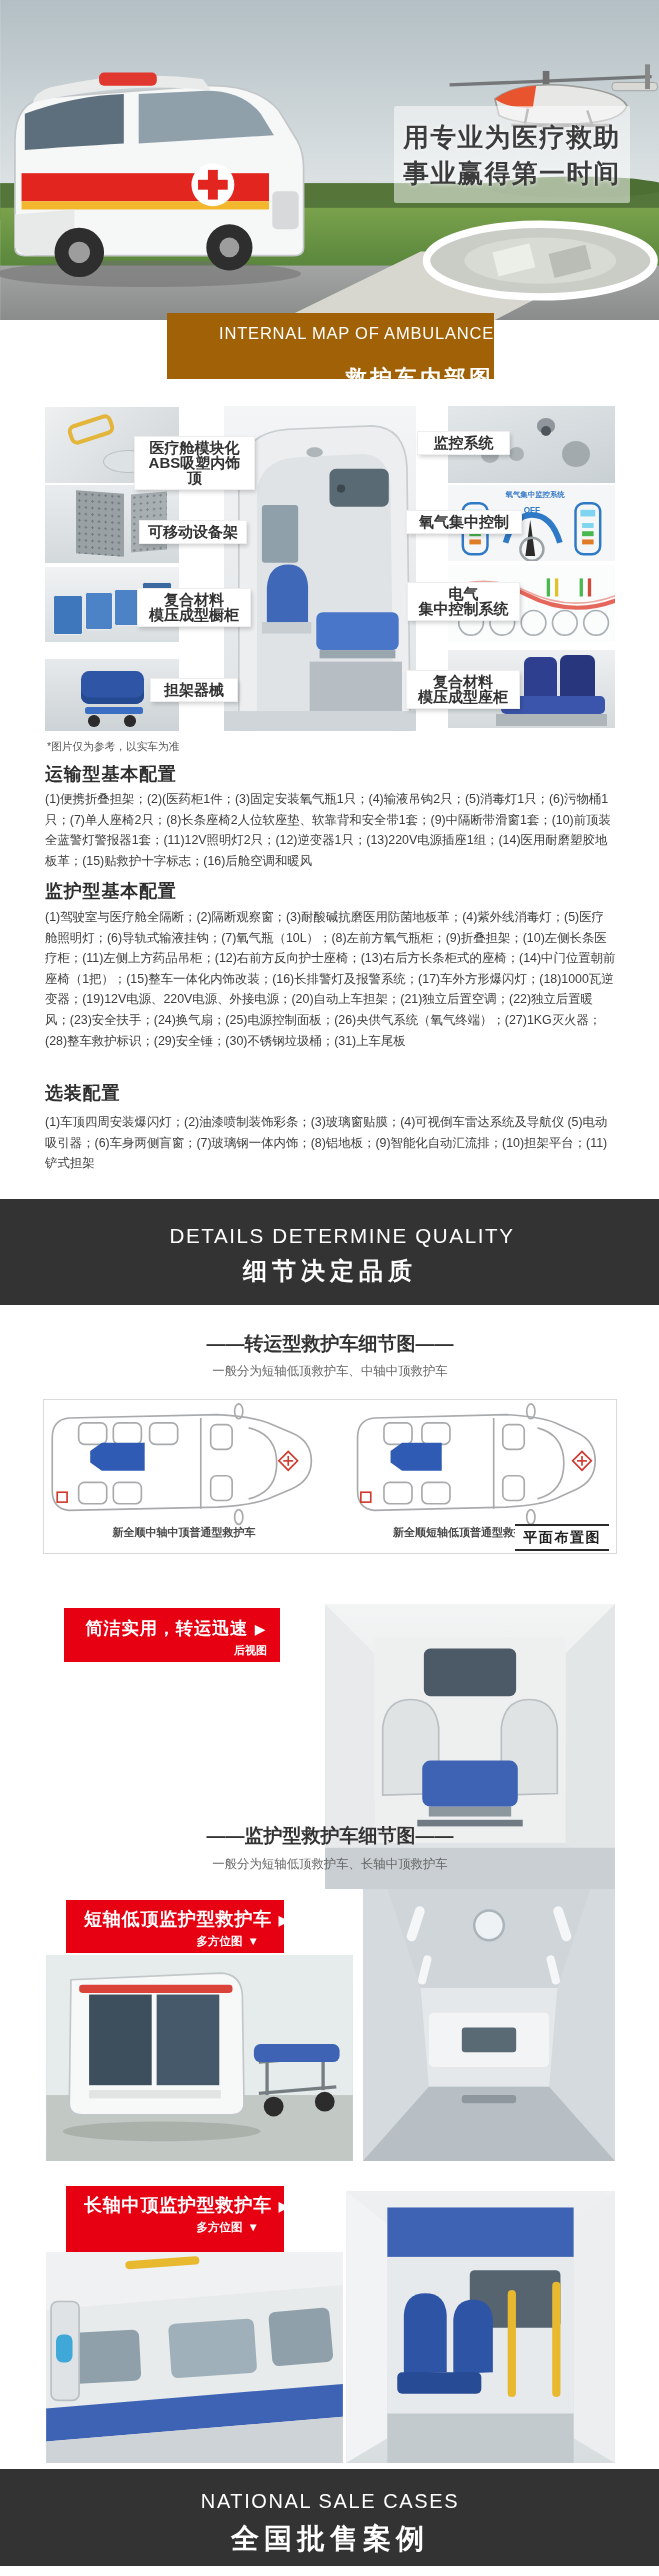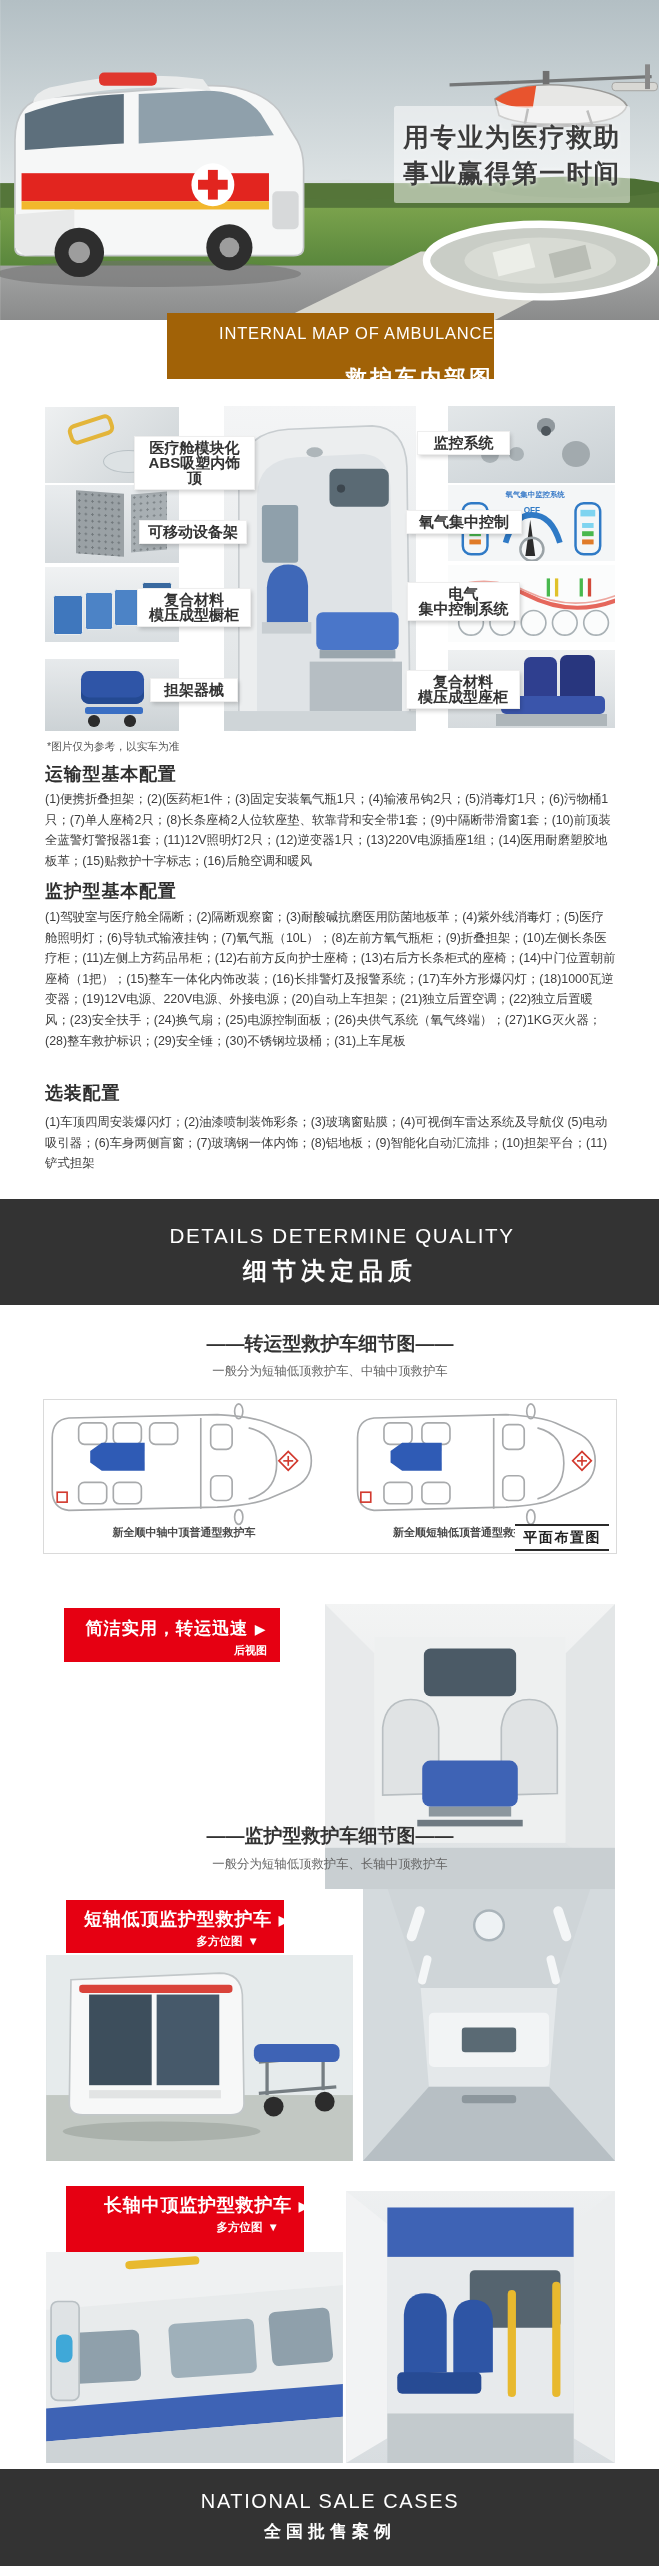--- a/index.html
+++ b/index.html
@@ -355,21 +355,21 @@
         <line x1="268" y1="130" x2="268" y2="170"></line>
           <line x1="336" y1="124" x2="336" y2="164"></line>
       </g>
       <rect x="252" y="108" width="104" height="22" rx="8" fill="#3e63b5"></rect>
       <circle cx="276" cy="184" r="12" fill="#2c2c2c"></circle>
         <circle cx="338" cy="178" r="12" fill="#2c2c2c"></circle>
       <ellipse cx="140" cy="214" rx="120" ry="12" fill="#9aa19b" opacity=".6"></ellipse>
     </svg>
   </div>
 
-  <div class="red-tag tag-big" style="top:2186px;left:66px;width:218px;height:68px;padding-left:20px;">
+  <div class="red-tag tag-big" style="top:2186px;left:66px;width:218px;height:68px;">
     <div class="l1"><span>长轴中顶监护型救护车</span><span class="arr">▶</span></div>
     <div class="l2" style="padding-right:25px;"><span>多方位图</span><span class="arr">▼</span></div>
   </div>
   <div class="photo" style="top:2191px;left:346px;width:269px;height:272px;background:linear-gradient(180deg,#eef0f1,#d8dde0);">
     <svg width="269" height="272" viewBox="0 0 326 330">
       <path d="M0 0 L50 40 L50 300 L0 330 z" fill="#f2f3f4"></path>
       <path d="M326 0 L276 40 L276 300 L326 330 z" fill="#eceeef"></path>
       <rect x="50" y="20" width="226" height="60" fill="#3e63b5"></rect>
       <rect x="50" y="80" width="226" height="190" fill="#e7eaec"></rect>
       <rect x="150" y="96" width="110" height="70" rx="6" fill="#55646f"></rect>
@@ -392,17 +392,17 @@
       <rect x="272" y="70" width="74" height="66" rx="8" fill="#8fa0ab" transform="rotate(-5 309 103)"></rect>
       <path d="M0 190 L360 160 L360 200 L0 230 z" fill="#3e63b5"></path>
       <path d="M0 230 L360 200 L360 256 L0 256 z" fill="#cdd3d6"></path>
       <rect x="6" y="60" width="34" height="120" rx="8" fill="#dfe3e5" stroke="#b9c0c4" stroke-width="2"></rect>
       <rect x="12" y="100" width="20" height="34" rx="8" fill="#3fa8d8"></rect>
     </svg>
   </div>
 
   <div class="banner-dark" style="top:2469px;height:97px;">
     <div class="en" style="padding-top:21.4px;font-size:20px;">NATIONAL SALE CASES</div>
-    <div class="zh" style="font-size:17px;">全国批售案例</div>
+    <div class="zh" style="font-size:28px;">全国批售案例</div>
   </div>
 
 </div>
 
 
 </body></html>

